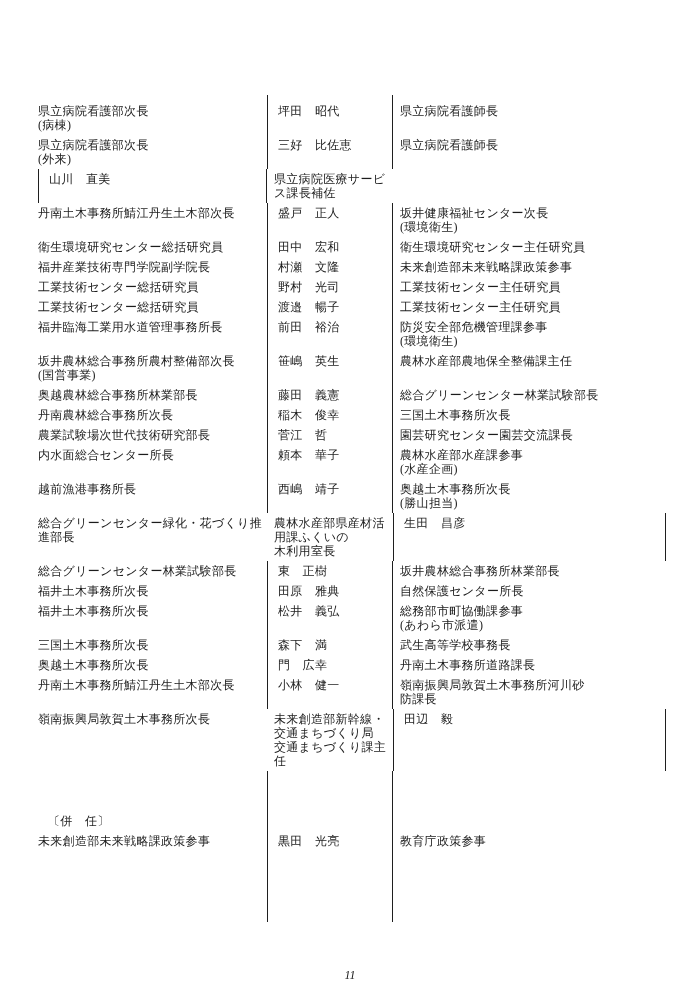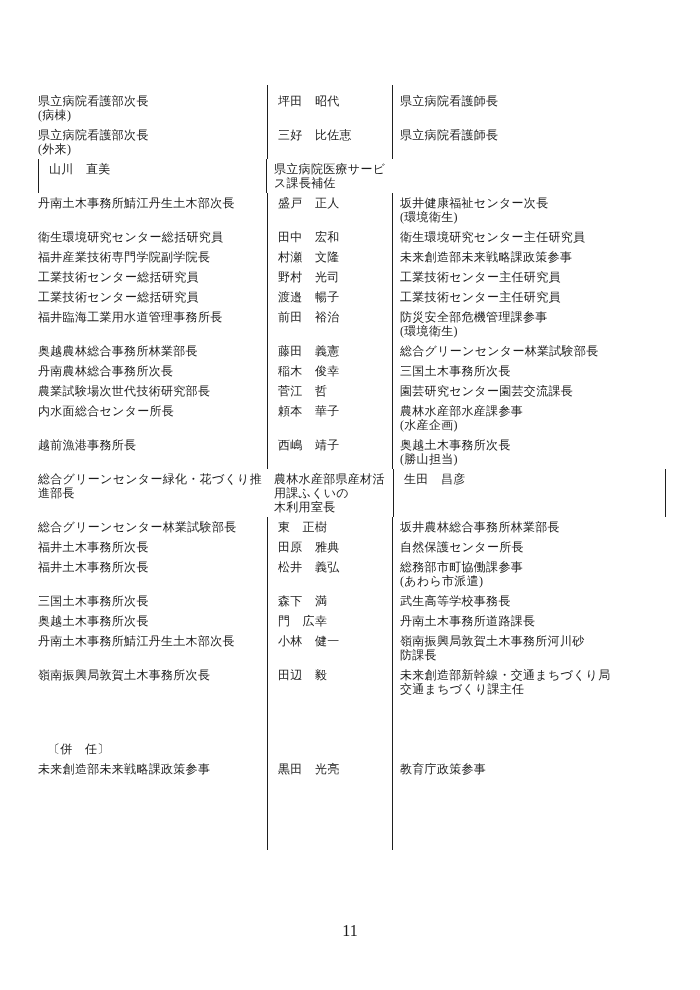--- a/index.html
+++ b/index.html
@@ -12,21 +12,21 @@
     width: 700px;
     height: 990px;
     background: #ffffff;
     font-family: "Liberation Serif", "DejaVu Serif", serif;
     color: #1c1c1c;
     overflow: hidden;
   }
   .table {
     position: absolute;
     left: 38px;
-    top: 85px;
+    top: 95px;
     width: 628px;
   }
   .trow {
     display: grid;
     grid-template-columns: 229px 126px 1fr;
   }
   .cell {
     font-size: 12px;
     line-height: 14px;
     padding: 3px 0 3px 0;
@@ -53,26 +53,27 @@
   .trow.heading-row > .cell.left {
     padding-left: 10px;
   }
   .trow.filler > .cell {
     padding: 0;
     height: 71px;
   }
   .page-number {
     position: absolute;
     left: 0;
-    top: 924px;
+    top: 968px;
     width: 700px;
     text-align: center;
-    font-size: 16px;
+    font-size: 12px;
     line-height: 14px;
     color: #1c1c1c;
+    font-style: italic;
   }
 </style>
 </head>
 <body>
 
 <div class="page">
   <div class="table" id="table">
       <div class="trow first">
     <div class="cell left">県立病院看護部次長
 (病棟)</div>
@@ -115,20 +116,26 @@
     <div class="cell mid">渡邉　暢子</div>
     <div class="cell right">工業技術センター主任研究員</div>
   </div>
       <div class="trow">
     <div class="cell left">福井臨海工業用水道管理事務所長</div>
     <div class="cell mid">前田　裕治</div>
     <div class="cell right">防災安全部危機管理課参事
 (環境衛生)</div>
   </div>
       <div class="trow">
+    <div class="cell left">坂井農林総合事務所農村整備部次長
+(国営事業)</div>
+    <div class="cell mid">笹嶋　英生</div>
+    <div class="cell right">農林水産部農地保全整備課主任</div>
+  </div>
+      <div class="trow">
     <div class="cell left">奥越農林総合事務所林業部長</div>
     <div class="cell mid">藤田　義憲</div>
     <div class="cell right">総合グリーンセンター林業試験部長</div>
   </div>
       <div class="trow">
     <div class="cell left">丹南農林総合事務所次長</div>
     <div class="cell mid">稲木　俊幸</div>
     <div class="cell right">三国土木事務所次長</div>
   </div>
       <div class="trow">
@@ -182,23 +189,23 @@
     <div class="cell right">丹南土木事務所道路課長</div>
   </div>
       <div class="trow">
     <div class="cell left">丹南土木事務所鯖江丹生土木部次長</div>
     <div class="cell mid">小林　健一</div>
     <div class="cell right">嶺南振興局敦賀土木事務所河川砂
 防課長</div>
   </div>
       <div class="trow">
     <div class="cell left">嶺南振興局敦賀土木事務所次長</div>
-    <div class="cell mid">田辺　毅</div>
     <div class="cell right">未来創造部新幹線・交通まちづくり局
 交通まちづくり課主任</div>
+    <div class="cell mid">田辺　毅</div>
   </div>
       <div class="trow spacer">
     <div class="cell left"></div>
     <div class="cell mid"></div>
     <div class="cell right"></div>
   </div>
       <div class="trow heading-row">
     <div class="cell left">〔併　任〕</div>
     <div class="cell mid"></div>
     <div class="cell right"></div>

